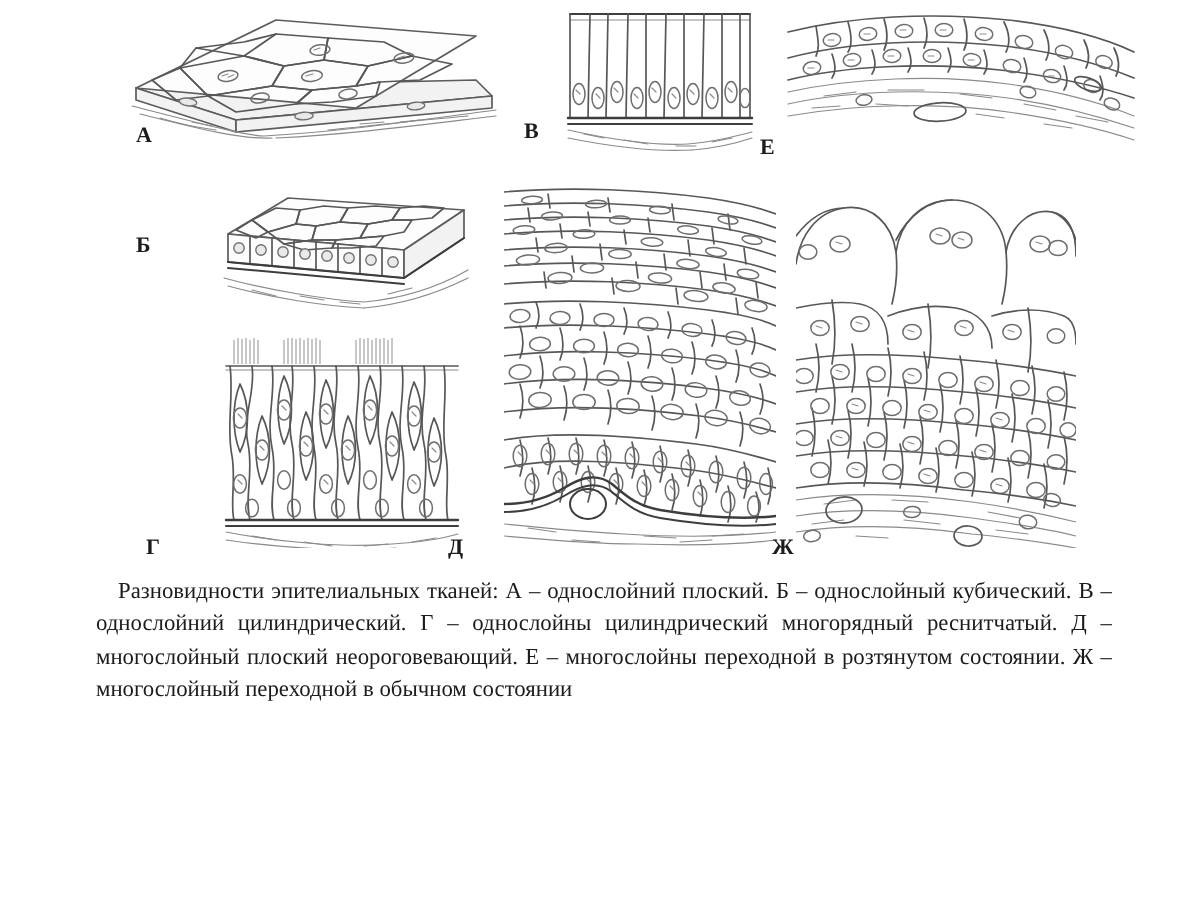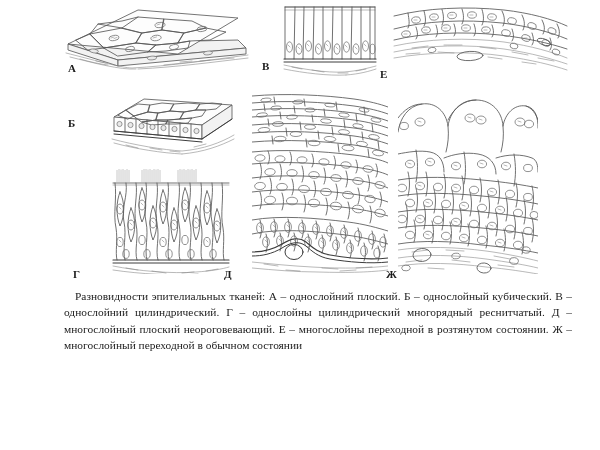--- a/index.html
+++ b/index.html
@@ -20,21 +20,21 @@
     position:absolute;
     font-family:"Liberation Serif", serif;
     font-size:11px;
     font-weight:700;
     color:#1c1c1c;
     letter-spacing:0.2px;
     line-height:1;
   }
   #caption{
     position:absolute;
-    left:64px;
+    left:48px;
     top:288px;
     width:508px;
     font-family:"Liberation Serif", serif;
     font-size:11.4px;
     line-height:16.4px;
     text-align:justify;
     text-indent:11px;
     color:#1b1b1b;
     -webkit-hyphens:none;hyphens:none;
   }

